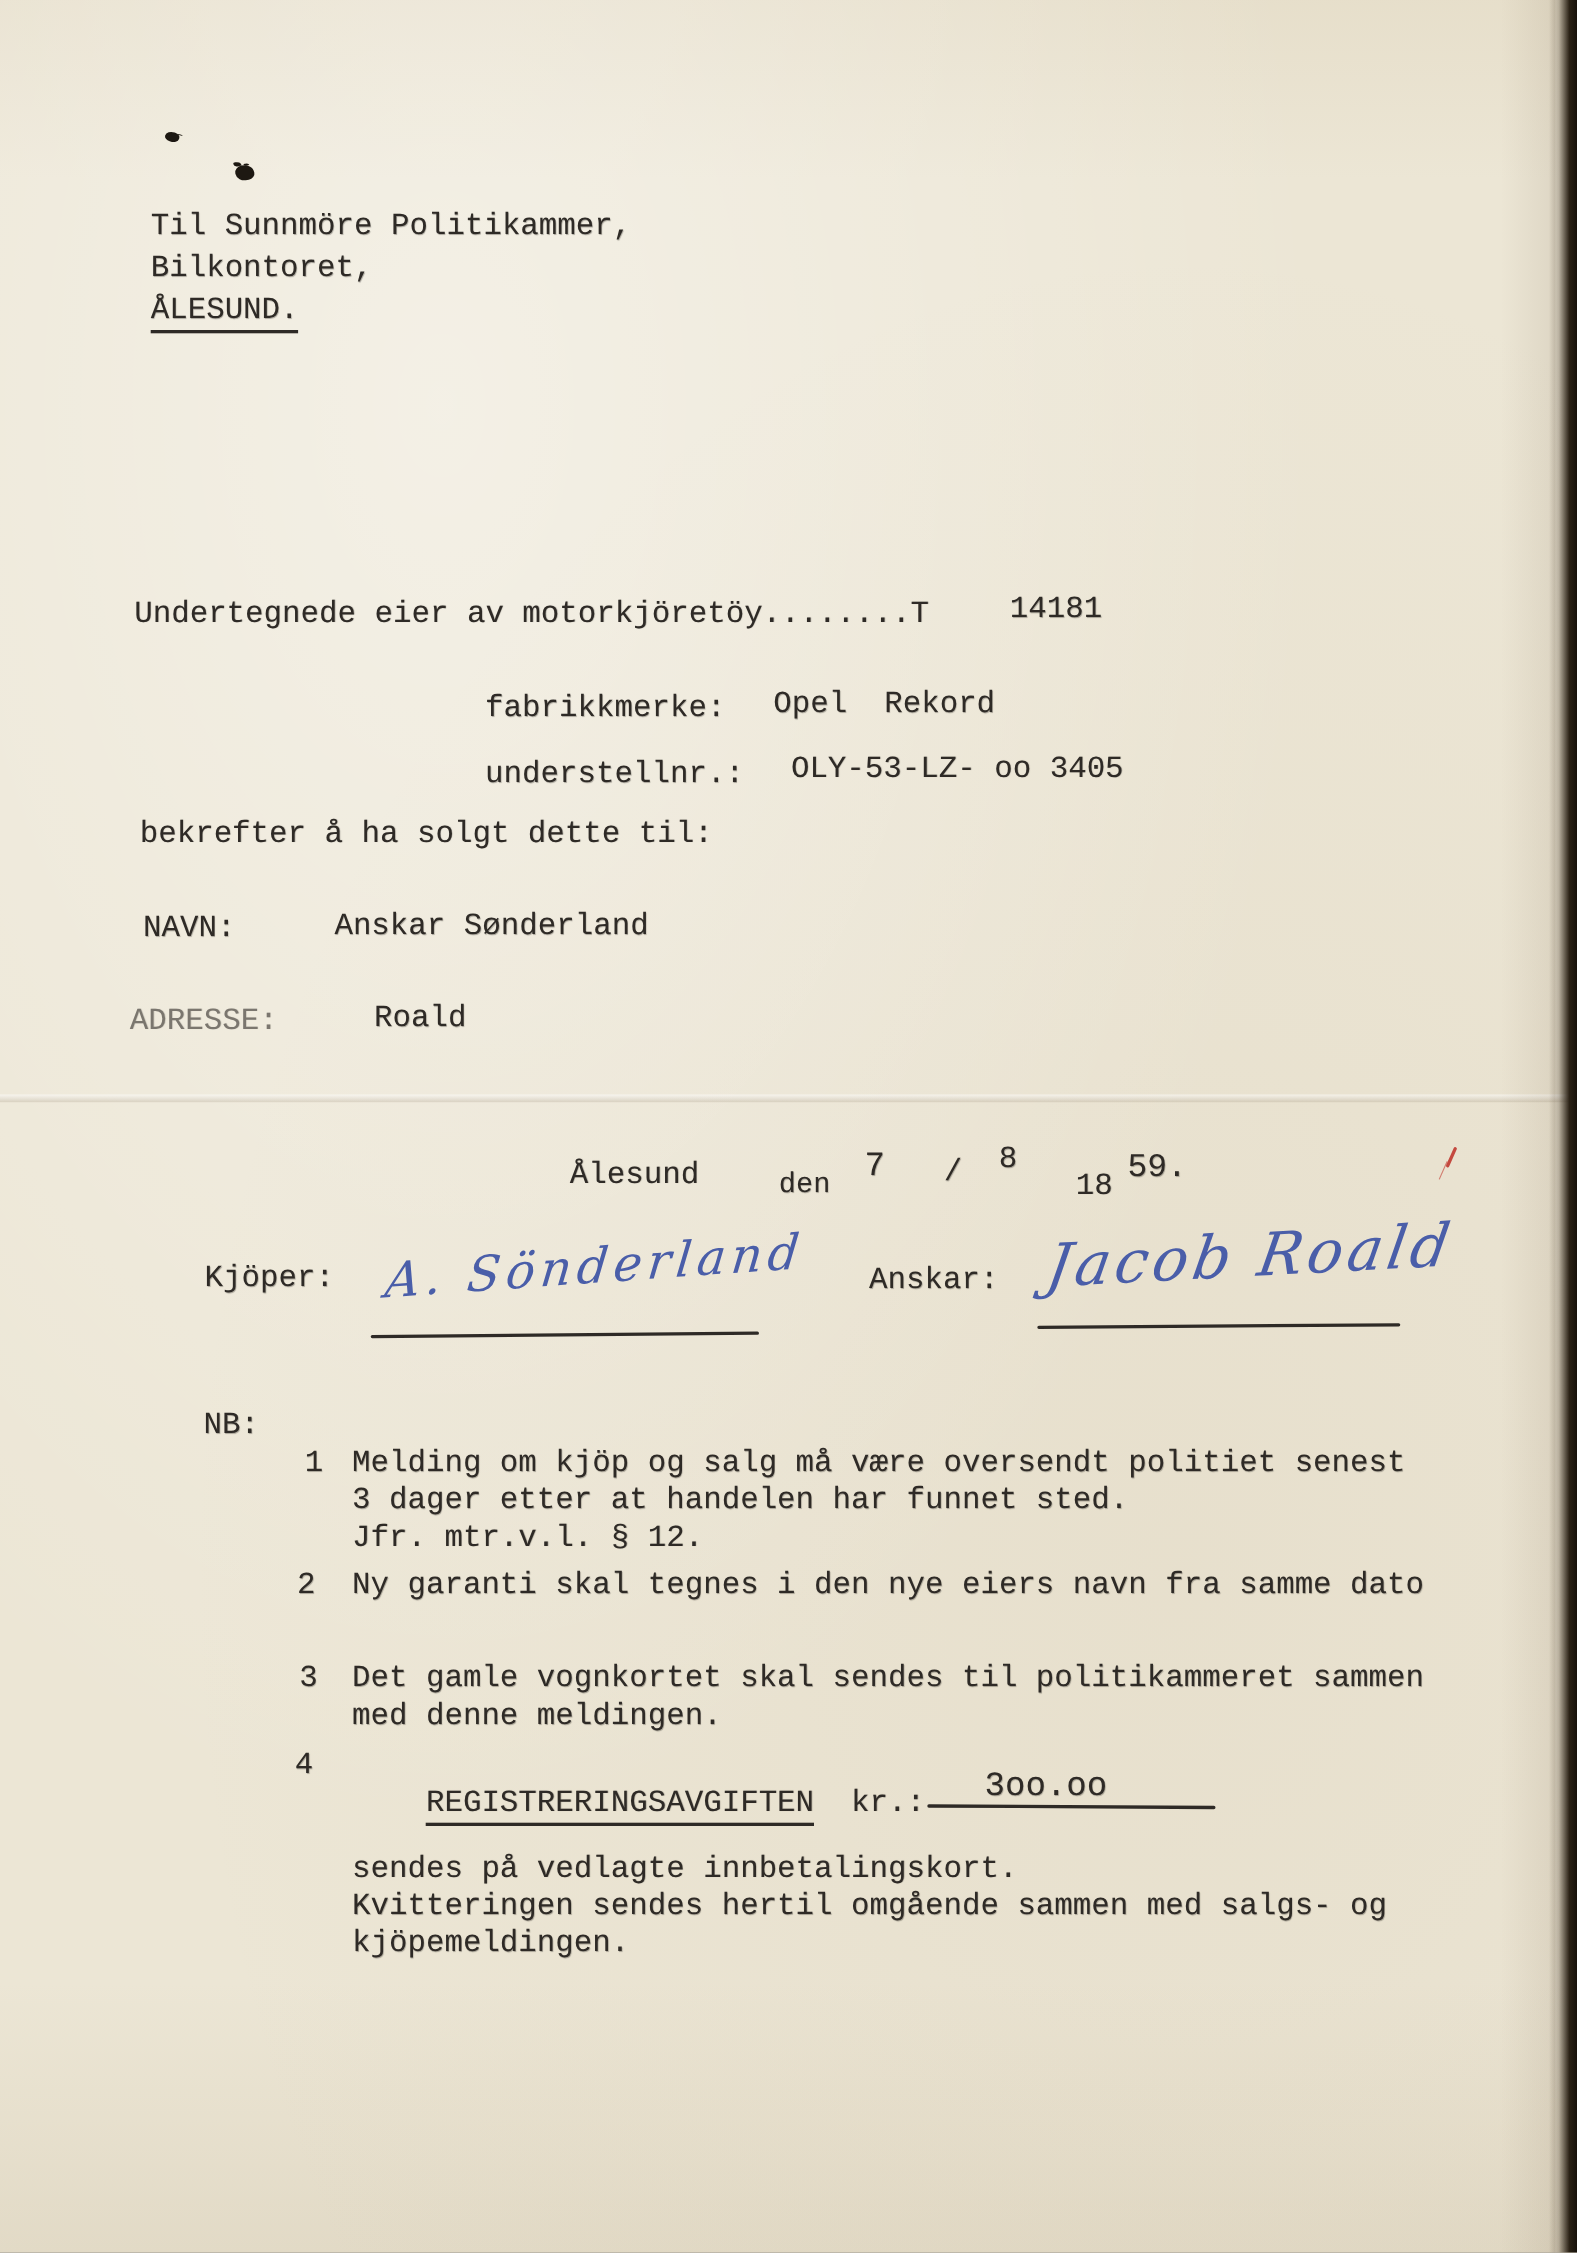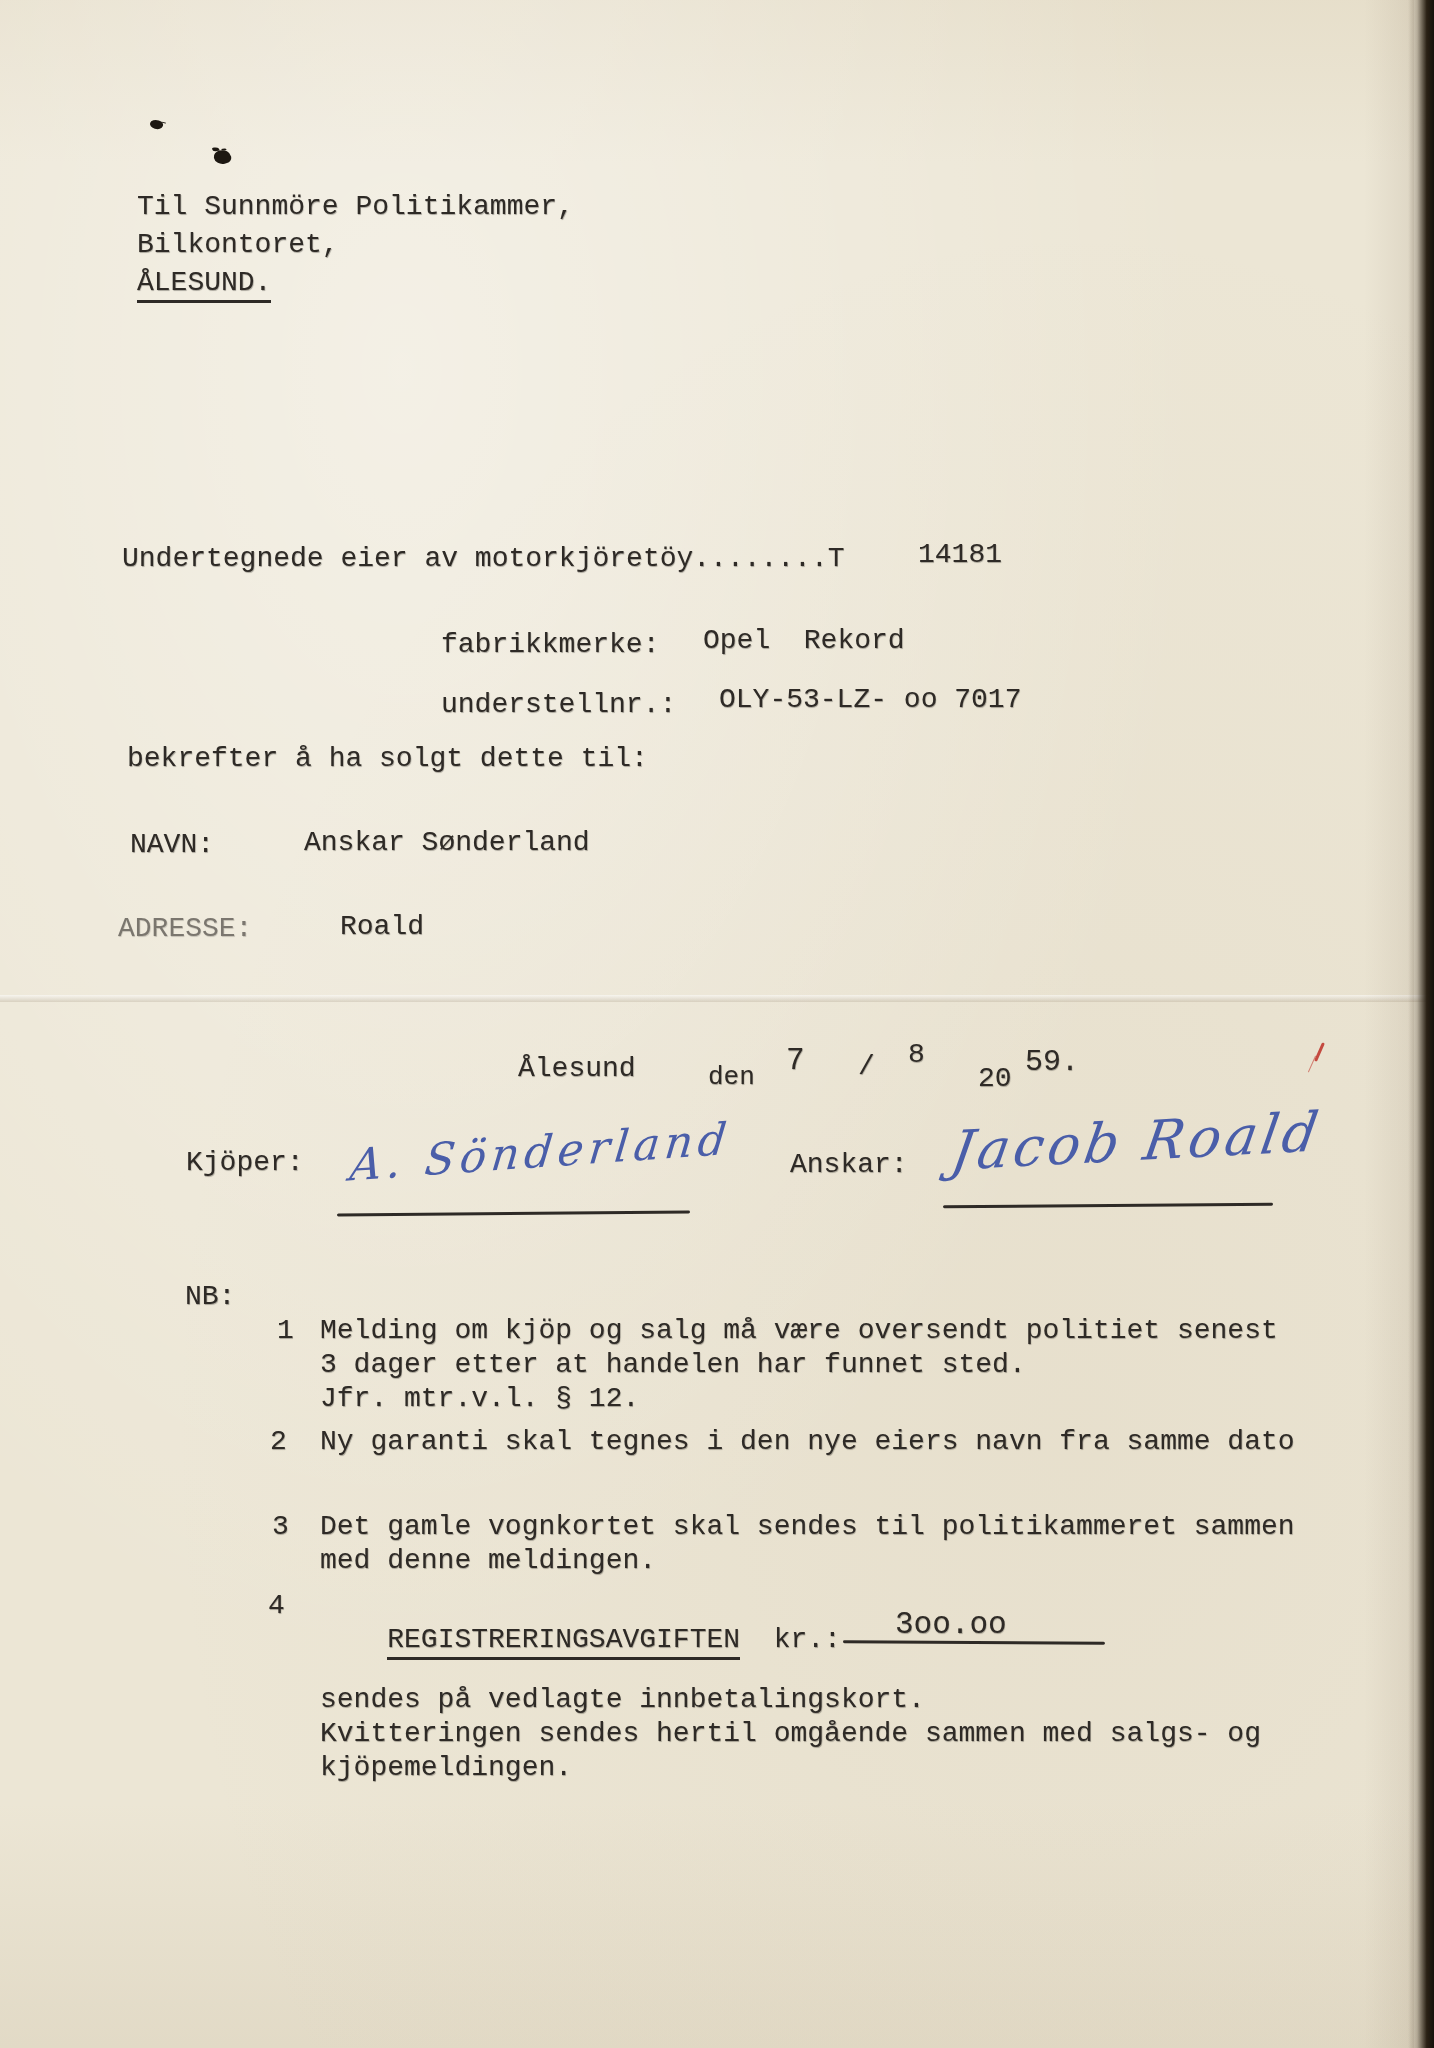--- a/index.html
+++ b/index.html
@@ -80,36 +80,36 @@
   <div class="t" style="left:137px;top:266px;"><span class="underline">ÅLESUND.</span></div>
 
 
   <div class="t" style="left:122px;top:542px;">Undertegnede eier av motorkjöretöy........T</div>
   <div class="t" style="left:918px;top:538px;">14181</div>
 
   <div class="t" style="left:441px;top:628px;">fabrikkmerke:</div>
   <div class="t" style="left:703px;top:624px;">Opel  Rekord</div>
 
   <div class="t" style="left:441px;top:688px;">understellnr.:</div>
-  <div class="t" style="left:719px;top:683px;">OLY-53-LZ- oo 7017</div>
+  <div class="t" style="left:719px;top:683px;">OLY-53-LZ- oo 3405</div>
 
   <div class="t" style="left:127px;top:742px;">bekrefter å ha solgt dette til:</div>
 
   <div class="t" style="left:130px;top:828px;">NAVN:</div>
   <div class="t" style="left:304px;top:826px;">Anskar Sønderland</div>
 
   <div class="t faded" style="left:118px;top:912px;">ADRESSE:</div>
   <div class="t" style="left:340px;top:910px;">Roald</div>
 
   <div class="t" style="left:518px;top:1052px;">Ålesund</div>
   <div class="t" style="left:708px;top:1062px;font-size:26px;">den</div>
   <div class="t" style="left:786px;top:1042px;font-size:31px;">7</div>
   <div class="t" style="left:858px;top:1050px;">/</div>
   <div class="t" style="left:908px;top:1038px;">8</div>
-  <div class="t" style="left:978px;top:1062px;">20</div>
+  <div class="t" style="left:978px;top:1062px;">18</div>
   <div class="t" style="left:1025px;top:1044px;font-size:30px;">59.</div>
 
   <div class="t" style="left:186px;top:1146px;">Kjöper:</div>
   <div class="sig" style="left:350px;top:1126px;font-size:44px;letter-spacing:5px;transform:rotate(-4deg) skewX(-10deg);">A. Sönderland</div>
   <div class="rule" style="left:337px;top:1212px;width:353px;transform:rotate(-0.5deg);"></div>
 
   <div class="t" style="left:790px;top:1148px;">Anskar:</div>
   <div class="sig" style="left:952px;top:1110px;font-size:54px;letter-spacing:4px;transform:rotate(-3deg) skewX(-12deg);">Jacob Roald</div>
   <div class="rule" style="left:943px;top:1204px;width:330px;transform:rotate(-0.4deg);"></div>
 

